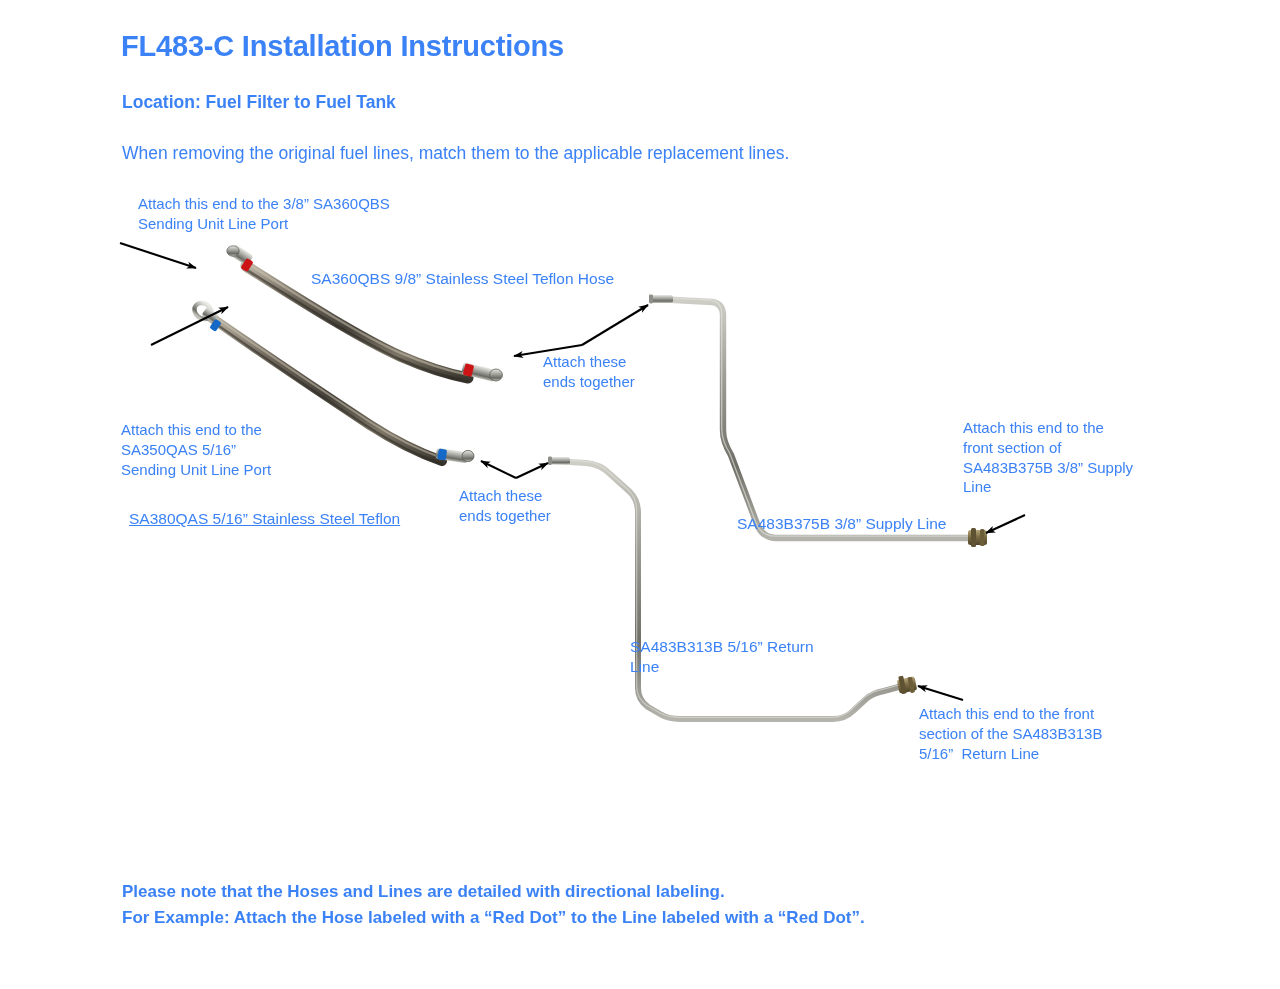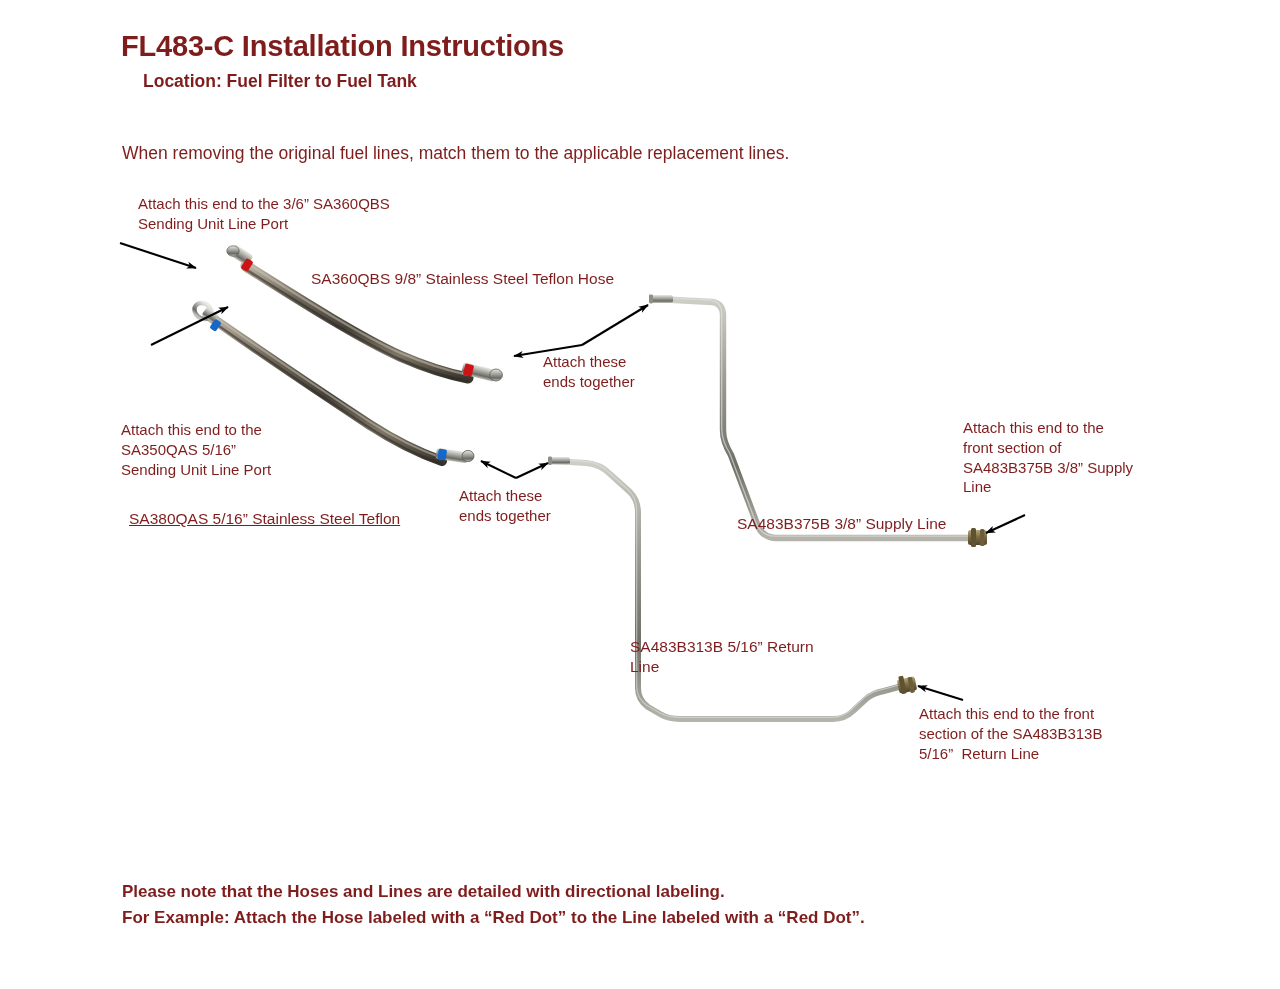--- a/index.html
+++ b/index.html
@@ -15,35 +15,34 @@
     position: relative;
     width: 1280px;
     height: 989px;
     background: #ffffff;
     overflow: hidden;
   }
   .txt {
     position: absolute;
     white-space: pre;
     line-height: 1.32;
-    color: #7f1d1d;
+    color: #3b82f6;
   }
   #title {
     left: 121px;
     top: 27px;
     font-size: 29px;
     font-weight: bold;
     letter-spacing: -0.2px;
   }
   #location {
     left: 122px;
-    top: 70px;
+    top: 91px;
     font-size: 17.5px;
     font-weight: bold;
-    margin-left: 21px;
   }
   #instruction {
     left: 122px;
     top: 142px;
     font-size: 17.5px;
     font-weight: normal;
   }
   .callout {
     font-size: 15px;
   }
@@ -204,21 +203,21 @@
     <g>
       <path d="M516,478 L481,461" fill="none" stroke="#000000" stroke-width="2.1" marker-end="url(#arrowHead)"></path>
       <path d="M516,478 L548,463" fill="none" stroke="#000000" stroke-width="2.1" marker-end="url(#arrowHead)"></path>
     </g>
 
     <path d="M1025,515 L986,533" fill="none" stroke="#000000" stroke-width="2.1" marker-end="url(#arrowHead)"></path>
 
     <path d="M963,700 L918,686" fill="none" stroke="#000000" stroke-width="2.1" marker-end="url(#arrowHead)"></path>
   </svg>
 
-  <div class="txt callout" id="callout-360">Attach this end to the 3/6” SA360QBS
+  <div class="txt callout" id="callout-360">Attach this end to the 3/8” SA360QBS
 Sending Unit Line Port</div>
 
   <div class="txt partlabel" id="label-360">SA360QBS 9/8” Stainless Steel Teflon Hose</div>
 
   <div class="txt callout" id="callout-350">Attach this end to the
 SA350QAS 5/16”
 Sending Unit Line Port</div>
 
   <div class="txt partlabel" id="label-380">SA380QAS 5/16” Stainless Steel Teflon</div>
 

